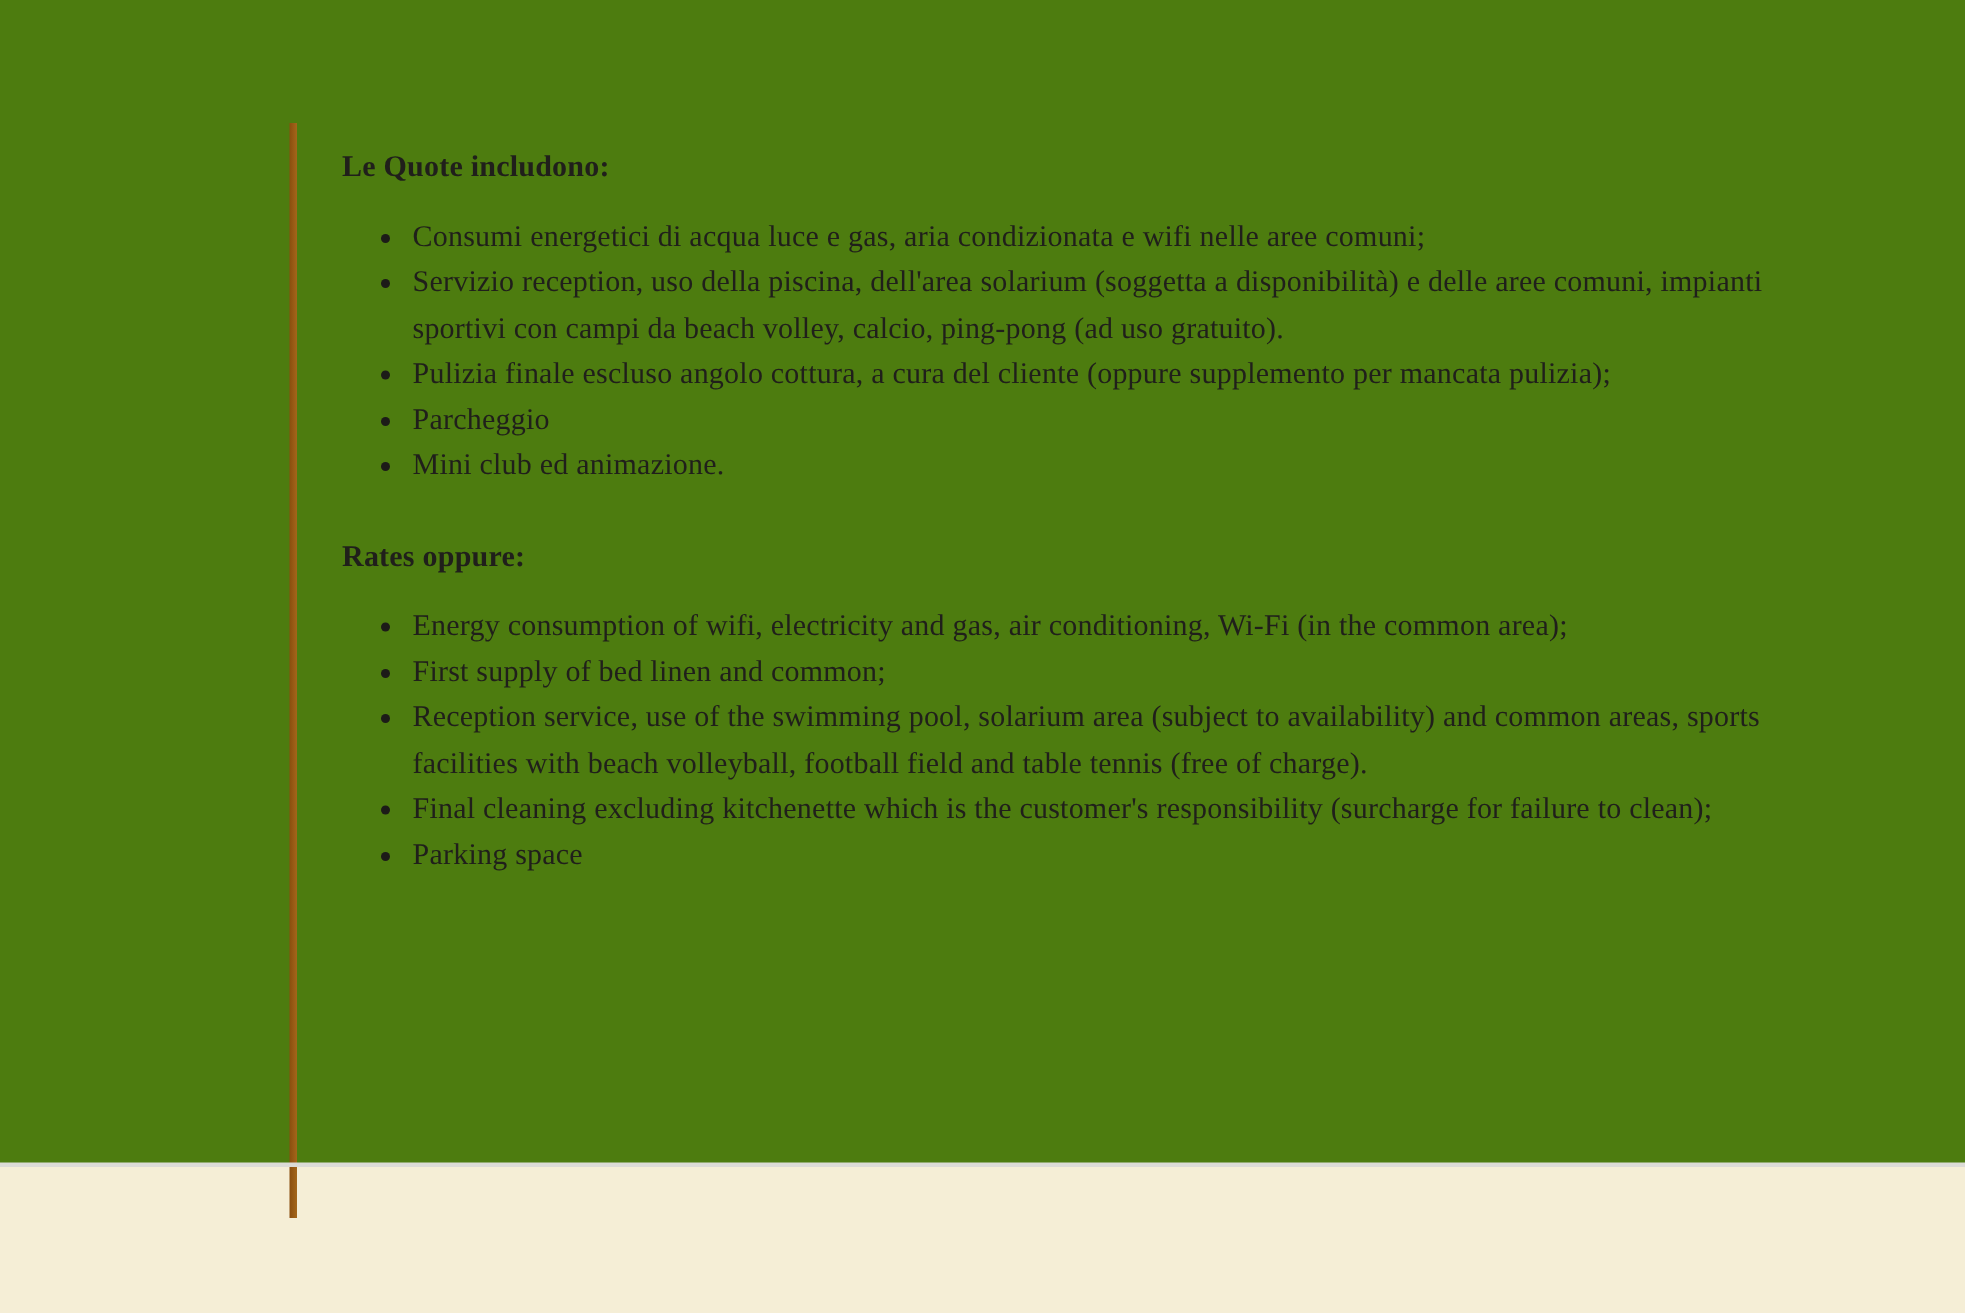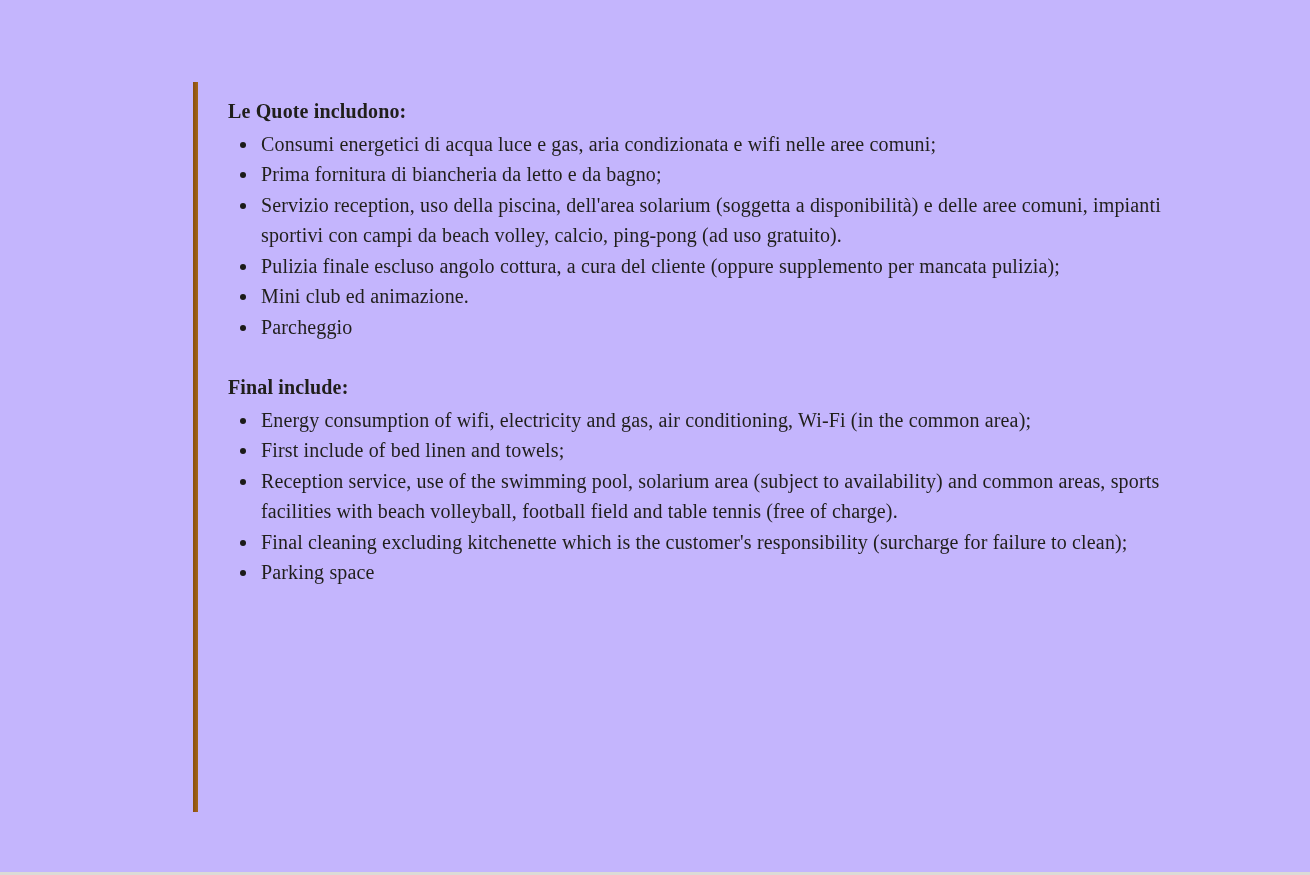--- a/index.html
+++ b/index.html
@@ -5,22 +5,22 @@
   html, body { margin: 0; padding: 0; }
   body {
     width: 1310px; height: 875px;
     background: #f5eed6;
     overflow: hidden;
     font-family: "Liberation Serif", "DejaVu Serif", serif;
     color: #201f1b;
   }
   .canvas {
     position: relative;
-    width: 1310px; height: 875px;
-    background: #c4b5fd;
+    width: 1310px; height: 778px;
+    background: #4d7c0f;
   }
   .accent-bar {
     position: absolute;
     left: 193px; top: 82px;
     width: 5px; height: 730px;
     background: linear-gradient(to right, #8a4e0e, #a4661a);
   }
   .text-column {
     position: absolute;
     left: 228px; top: 96px;
@@ -31,21 +31,21 @@
   }
   .section-heading {
     font-weight: 700;
     margin: 0;
     font-size: 20px;
     line-height: 30.5px;
   }
   .section + .section { margin-top: 30px; }
   ul.bullet-list {
     list-style: none;
-    margin: 2px; padding: 0;
+    margin: 16px; padding: 0;
   }
   li.bullet-item {
     display: flex;
     align-items: flex-start;
     padding-left: 10px;
   }
   .bullet-dot {
     flex: 0 0 auto;
     width: 6px; height: 6px;
     border-radius: 50%;
@@ -71,51 +71,47 @@
 
     <div class="section">
       <p class="section-heading">Le Quote includono:</p>
       <ul class="bullet-list">
         <li class="bullet-item">
           <span class="bullet-dot"></span>
           <span class="bullet-text">Consumi energetici di acqua luce e gas, aria condizionata e wifi nelle aree comuni;</span>
         </li>
         <li class="bullet-item">
           <span class="bullet-dot"></span>
-          <span class="bullet-text">Prima fornitura di biancheria da letto e da bagno;</span>
-        </li>
-        <li class="bullet-item">
-          <span class="bullet-dot"></span>
           <span class="bullet-text">Servizio reception, uso della piscina, dell'area solarium (soggetta a disponibilità) e delle aree comuni, impianti sportivi con campi da beach volley, calcio, ping-pong (ad uso gratuito).</span>
         </li>
         <li class="bullet-item">
           <span class="bullet-dot"></span>
           <span class="bullet-text">Pulizia finale escluso angolo cottura, a cura del cliente (oppure supplemento per mancata pulizia);</span>
         </li>
         <li class="bullet-item">
           <span class="bullet-dot"></span>
-          <span class="bullet-text">Mini club ed animazione.</span>
+          <span class="bullet-text">Parcheggio</span>
         </li>
         <li class="bullet-item">
           <span class="bullet-dot"></span>
-          <span class="bullet-text">Parcheggio</span>
+          <span class="bullet-text">Mini club ed animazione.</span>
         </li>
       </ul>
     </div>
 
     <div class="section">
-      <p class="section-heading">Final include:</p>
+      <p class="section-heading">Rates oppure:</p>
       <ul class="bullet-list">
         <li class="bullet-item">
           <span class="bullet-dot"></span>
           <span class="bullet-text">Energy consumption of wifi, electricity and gas, air conditioning, Wi-Fi (in the common area);</span>
         </li>
         <li class="bullet-item">
           <span class="bullet-dot"></span>
-          <span class="bullet-text">First include of bed linen and towels;</span>
+          <span class="bullet-text">First supply of bed linen and common;</span>
         </li>
         <li class="bullet-item">
           <span class="bullet-dot"></span>
           <span class="bullet-text">Reception service, use of the swimming pool, solarium area (subject to availability) and common areas, sports facilities with beach volleyball, football field and table tennis (free of charge).</span>
         </li>
         <li class="bullet-item">
           <span class="bullet-dot"></span>
           <span class="bullet-text">Final cleaning excluding kitchenette which is the customer's responsibility (surcharge for failure to clean);</span>
         </li>
         <li class="bullet-item">

